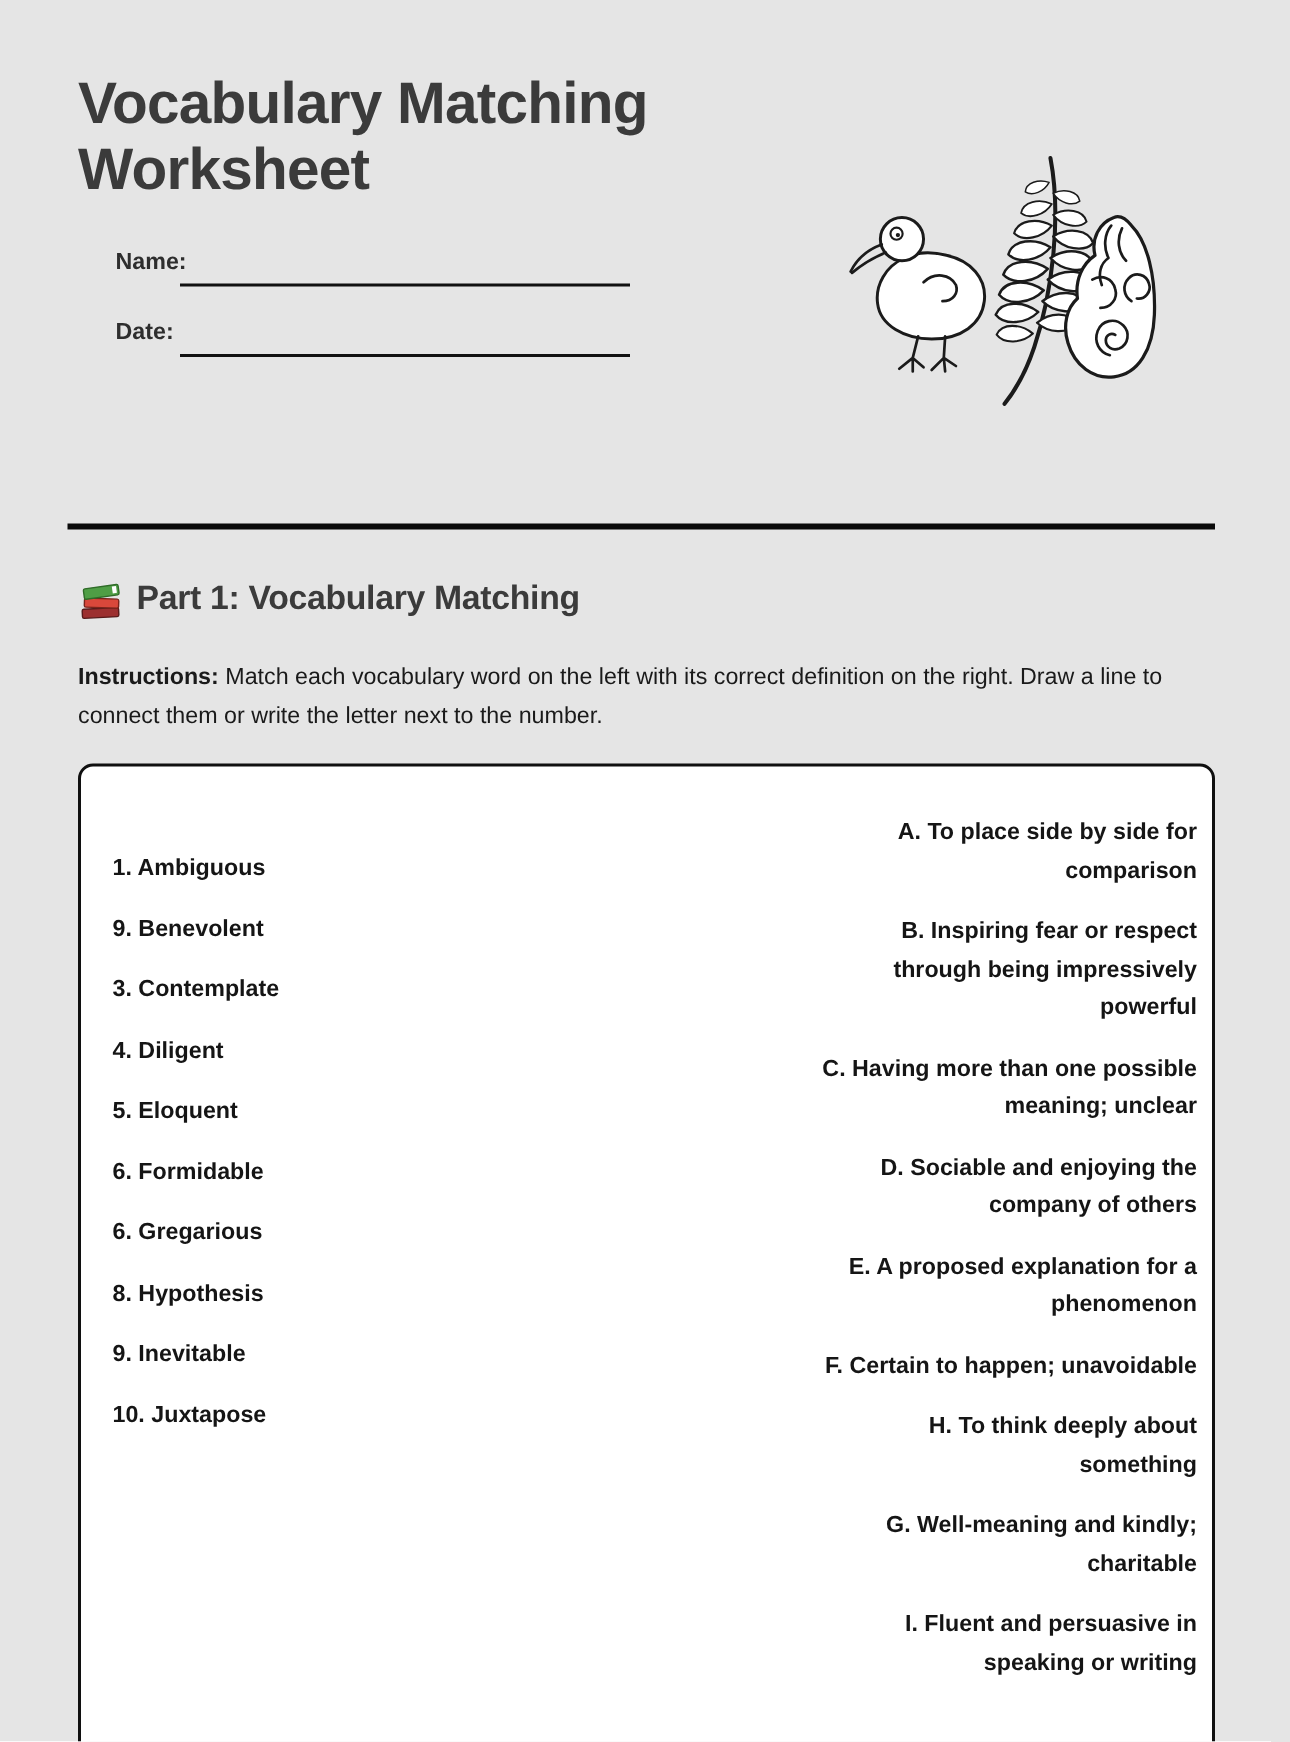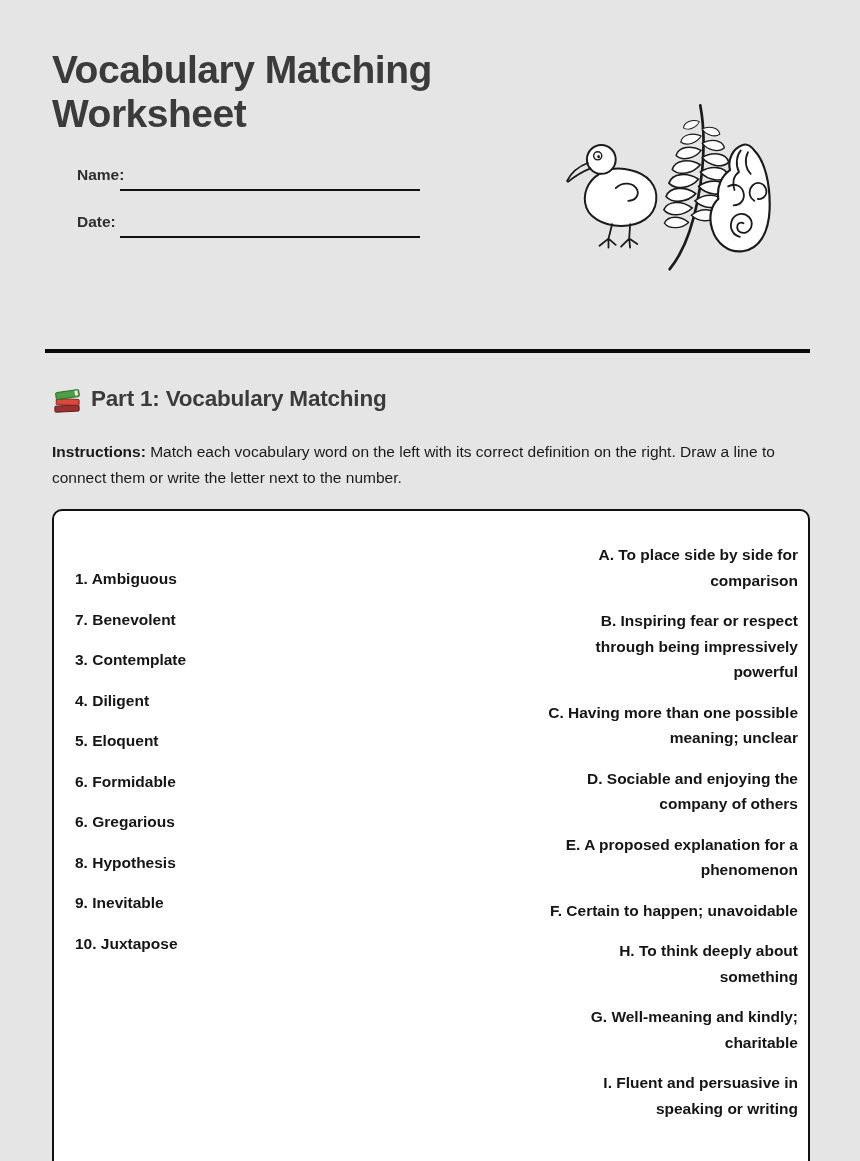--- a/index.html
+++ b/index.html
@@ -127,21 +127,21 @@
   </div>
 
   <p class="instructions">
     <span class="lbl">Instructions:</span>
     <span>Match each vocabulary word on the left with its correct definition on the right. Draw a line to connect them or write the letter next to the number.</span>
   </p>
 
   <div class="match-box">
     <div class="words-col">
       <p>1. Ambiguous</p>
-      <p>7. Benevolent</p>
+      <p>9. Benevolent</p>
       <p>3. Contemplate</p>
       <p>4. Diligent</p>
       <p>5. Eloquent</p>
       <p>6. Formidable</p>
       <p>6. Gregarious</p>
       <p>8. Hypothesis</p>
       <p>9. Inevitable</p>
       <p>10. Juxtapose</p>
     </div>
     <div class="defs-col">

